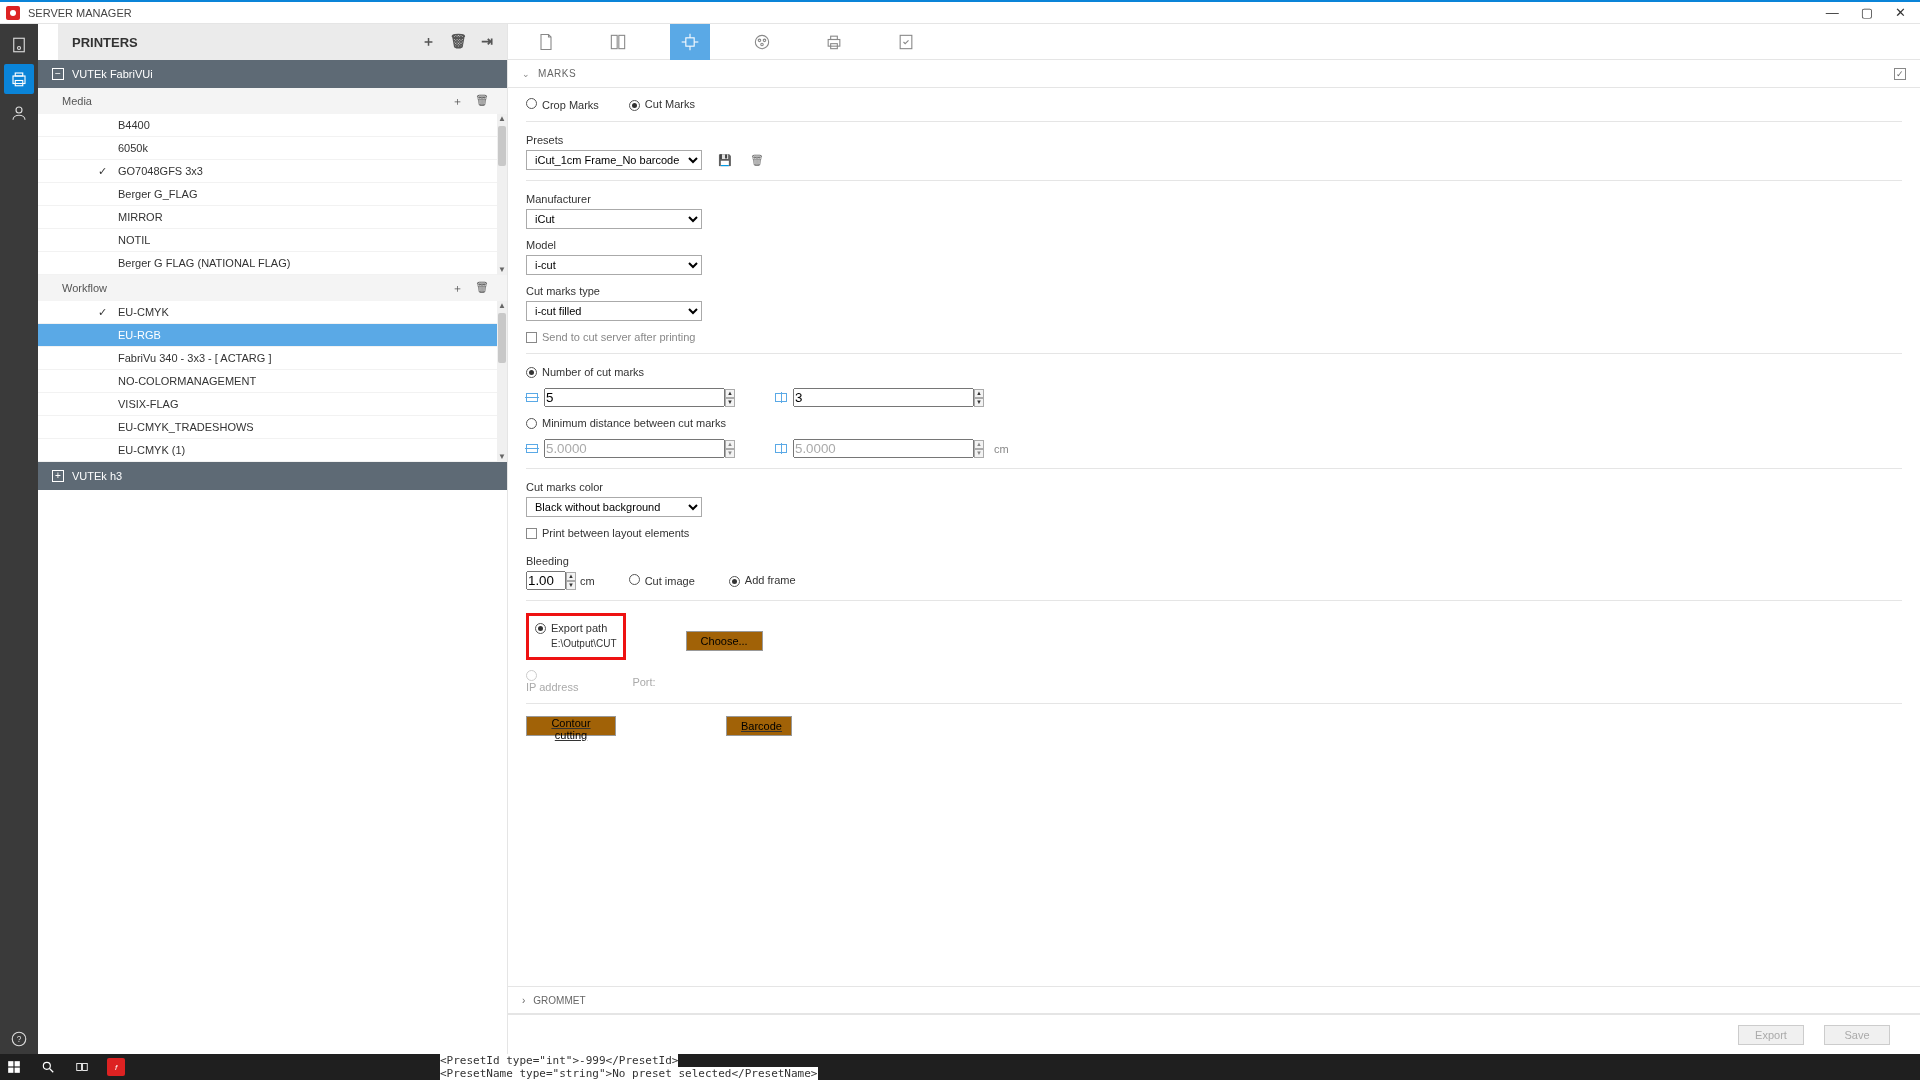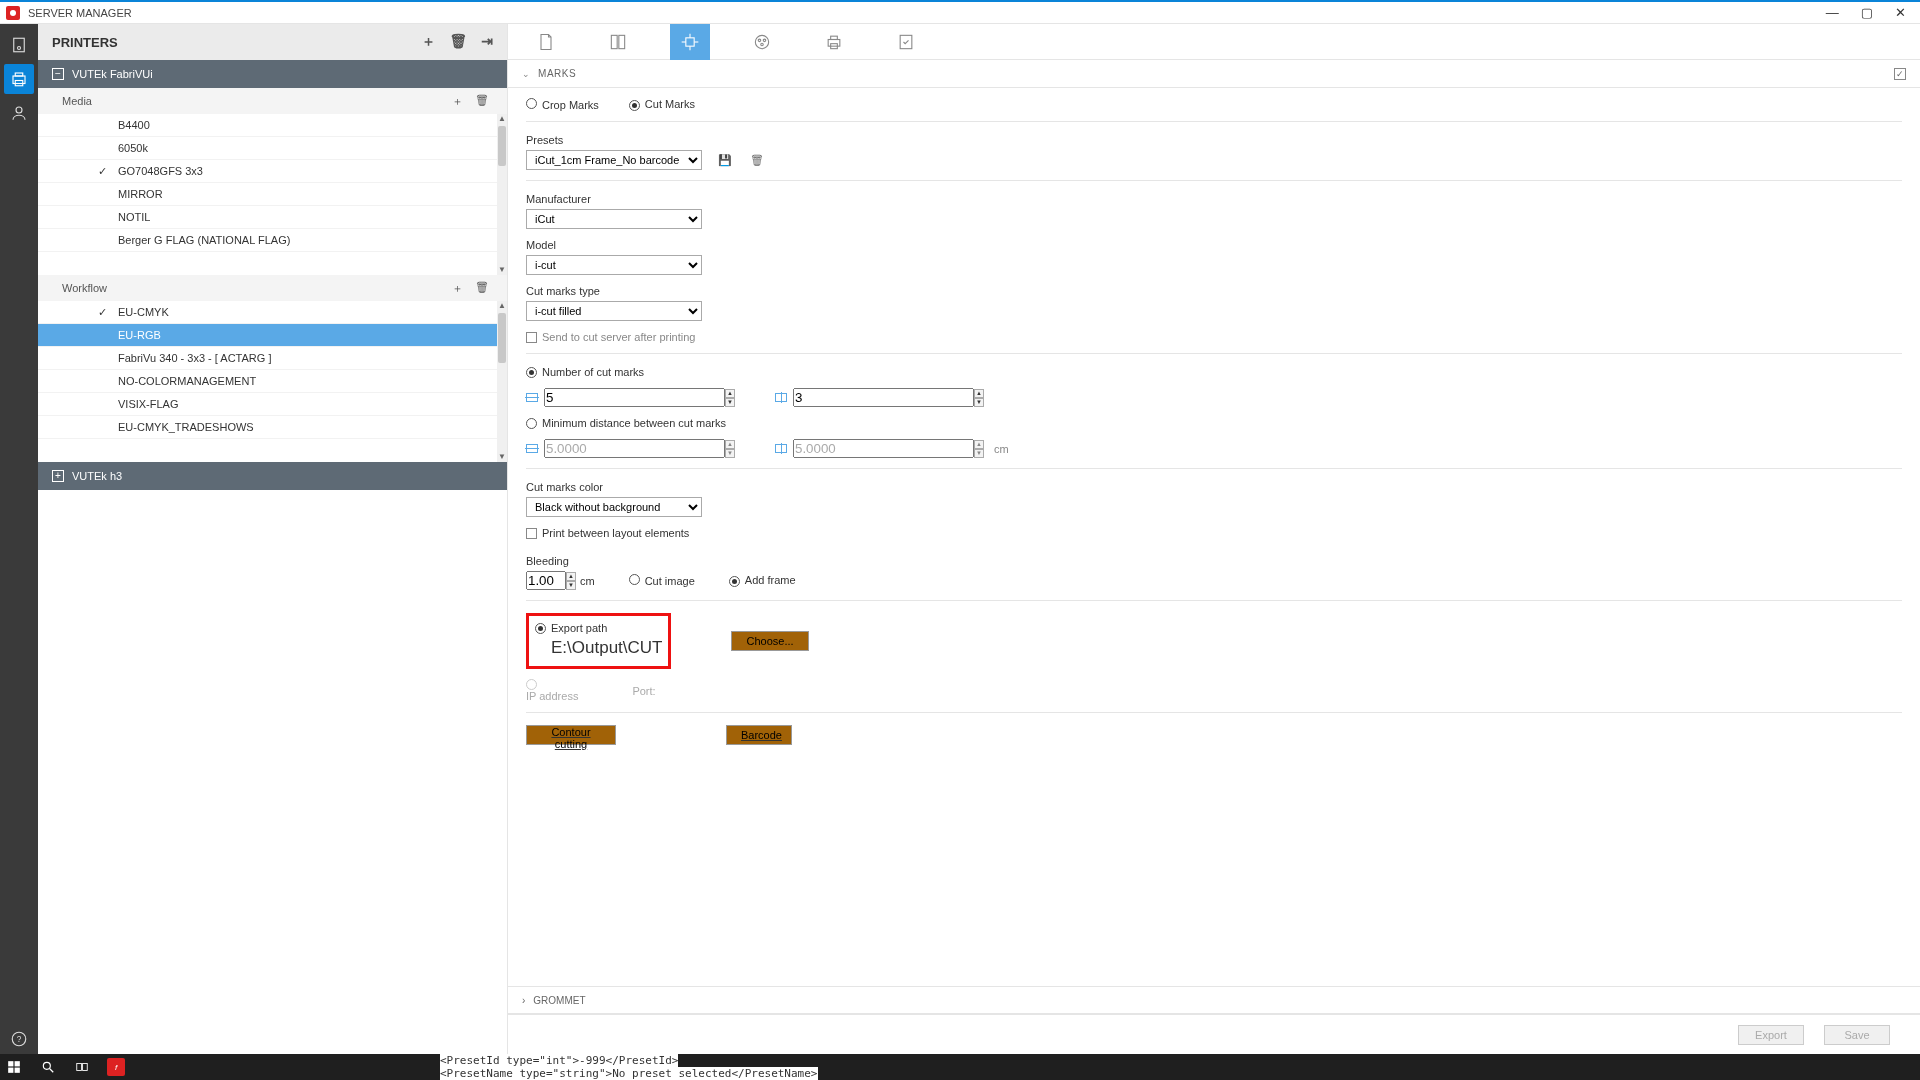--- a/index.html
+++ b/index.html
@@ -9,21 +9,21 @@
 .titlebar .app-icon::after{content:"";position:absolute;width:6px;height:6px;background:#fff;border-radius:50%;top:4px;left:4px;}
 .titlebar .win-ctrl { margin-left: auto; display: flex; gap: 22px; padding-right: 8px; font-size: 13px; color:#333;}
 .titlebar .win-ctrl span{cursor:default;}
 .body { display: flex; height: calc(100% - 24px - 26px); }
 .rail { width: 38px; background: #3a3a3a; display: flex; flex-direction: column; align-items: center; padding-top: 6px; gap: 4px; }
 .rail .rail-item { width: 30px; height: 30px; display:flex;align-items:center;justify-content:center; color:#ddd; border-radius:2px;}
 .rail .rail-item.active { background: #0a84d8; color:#fff;}
 .rail .spacer{flex:1;}
 .rail-icon{width:18px;height:18px;}
 .sidebar { width: 470px; background: #fff; display:flex; flex-direction:column; border-right:1px solid #e5e5e5;}
-.sidebar-header { height: 36px; background: #ebebeb; display:flex; align-items:center; padding:0 14px; font-weight:600; font-size:13px; color:#333; }
+.sidebar-header { height: 36px; background: #ebebeb; display:flex; align-items:center; padding:0 14px; font-weight:600; font-size:13px; color:#333;margin-left:20px; }
 .sidebar-header .tools{margin-left:auto;display:flex;gap:14px;color:#555;font-size:14px;}
 .printer-row { background:#5e6a75; color:#fff; height:28px; display:flex; align-items:center; padding:0 14px; font-size:11px;}
 .printer-row .plus-box{width:12px;height:12px;border:1px solid #fff;margin-right:8px;display:flex;align-items:center;justify-content:center;font-size:10px;line-height:1;}
 .group-row { background:#f4f4f4; color:#555; height:26px; display:flex;align-items:center;padding:0 18px 0 24px; font-size:11px;}
 .group-row .tools{margin-left:auto;display:flex;gap:12px;color:#555;}
 .list-scroll{position:relative;}
 .list-scroll .sb{position:absolute;right:0;top:0;bottom:0;width:10px;background:#f0f0f0;}
 .list-scroll .sb .thumb{position:absolute;left:1px;right:1px;background:#c8c8c8;border-radius:2px;}
 .list-scroll .sb .arr{position:absolute;left:0;right:0;height:10px;font-size:8px;color:#666;text-align:center;}
 .media-item{height:23px;display:flex;align-items:center;padding-left:80px;font-size:11px;color:#333;border-bottom:1px solid #f2f2f2;}
@@ -134,20 +134,23 @@
       <div class="media-item">
           <span>B4400</span>
         </div>
       <div class="media-item">
           <span>6050k</span>
         </div>
       <div class="media-item check">
           <span>GO7048GFS 3x3</span>
         </div>
       <div class="media-item">
+          <span>Berger G_FLAG</span>
+        </div>
+      <div class="media-item">
           <span>MIRROR</span>
         </div>
       <div class="media-item">
           <span>NOTIL</span>
         </div>
       <div class="media-item">
           <span>Berger G  FLAG  (NATIONAL FLAG)</span>
         </div>
       <div class="sb">
           <div class="arr" style="top:0">▲</div>
@@ -174,20 +177,23 @@
           <span>FabriVu 340 - 3x3 - [ ACTARG ]</span>
         </div>
       <div class="wf-item">
           <span>NO-COLORMANAGEMENT</span>
         </div>
       <div class="wf-item">
           <span>VISIX-FLAG</span>
         </div>
       <div class="wf-item">
           <span>EU-CMYK_TRADESHOWS</span>
+        </div>
+      <div class="wf-item">
+          <span>EU-CMYK  (1)</span>
         </div>
       <div class="sb">
           <div class="arr" style="top:0">▲</div>
           <div class="thumb" style="top:12px;height:50px;"></div>
           <div class="arr" style="bottom:0">▼</div>
         </div>
     </div>
 
     <div class="printer-row">
       <span class="plus-box">+</span>
@@ -348,21 +354,21 @@
         <label><span class="radio on"></span><span>Add frame</span></label>
       </div>
       <hr class="hr">
 
       <div class="row" style="gap:60px;align-items:flex-start;">
         <div class="hl-box">
           <label class="row" style="gap:0;margin-bottom:4px;">
               <span class="radio on"></span>
               <span>Export path</span>
             </label>
-          <div style="padding-left:16px;font-size:17px;">E:\Output\CUT</div>
+          <div style="padding-left:16px;font-size:10px;">E:\Output\CUT</div>
         </div>
         <button class="btn" style="margin-top:18px">Choose...</button>
       </div>
 
       <div class="row" style="gap:14px;color:#aaa;margin-top:4px;">
         <label style="display:flex;align-items:flex-start;flex-direction:column;">
             <span class="radio" style="border-color:#ccc"></span>
             <span>IP address</span>
           </label>
         <span style="margin-left:40px">Port:</span>

